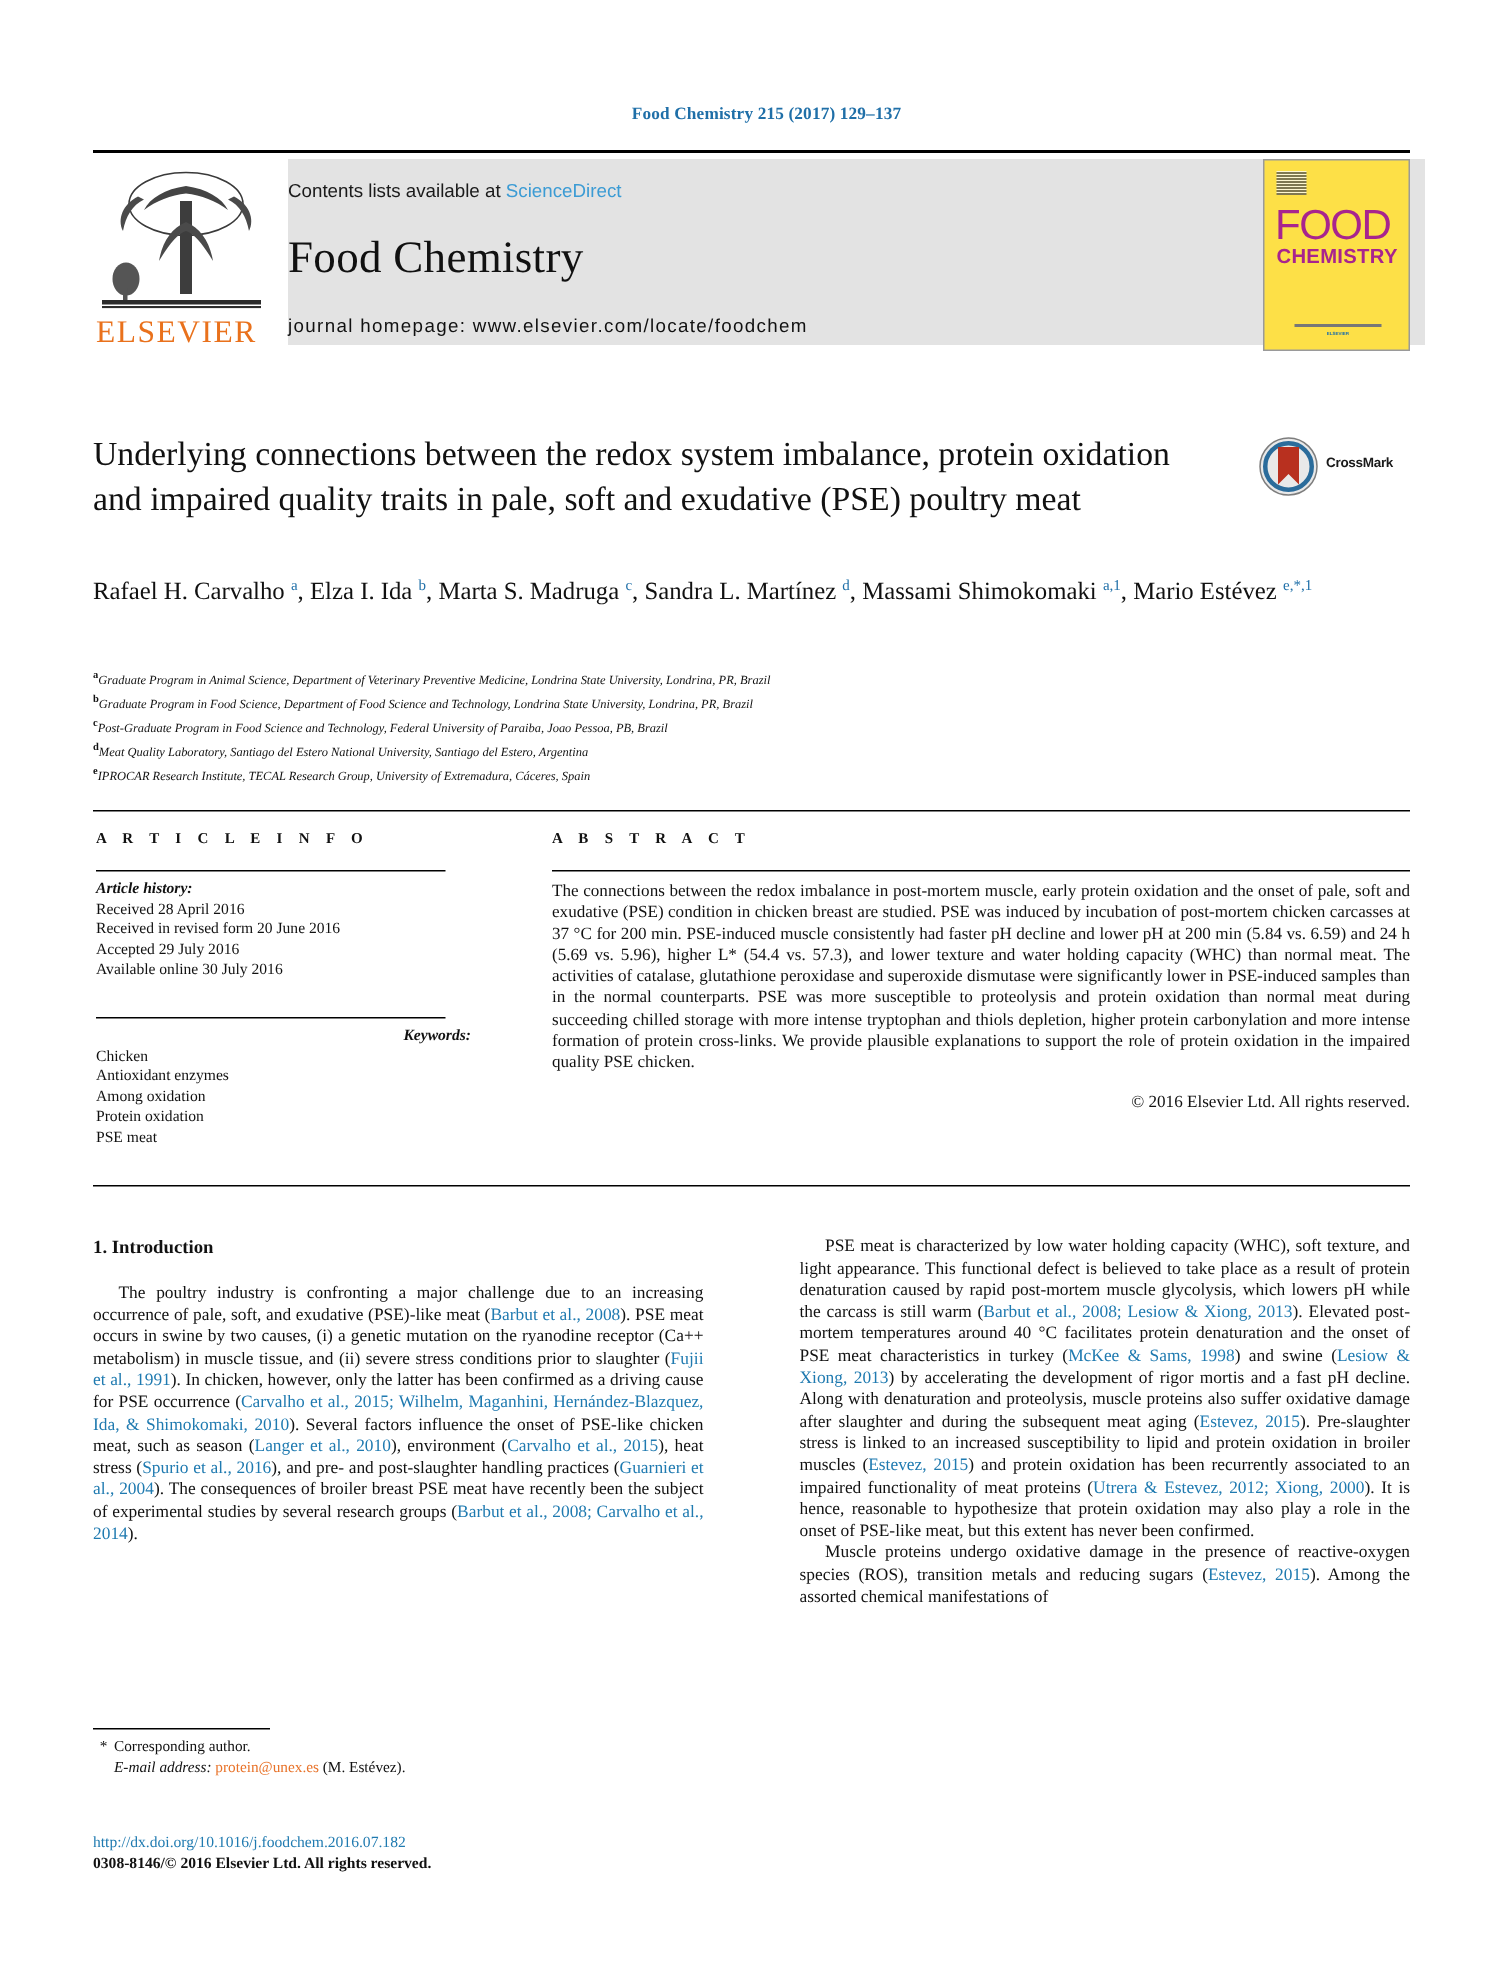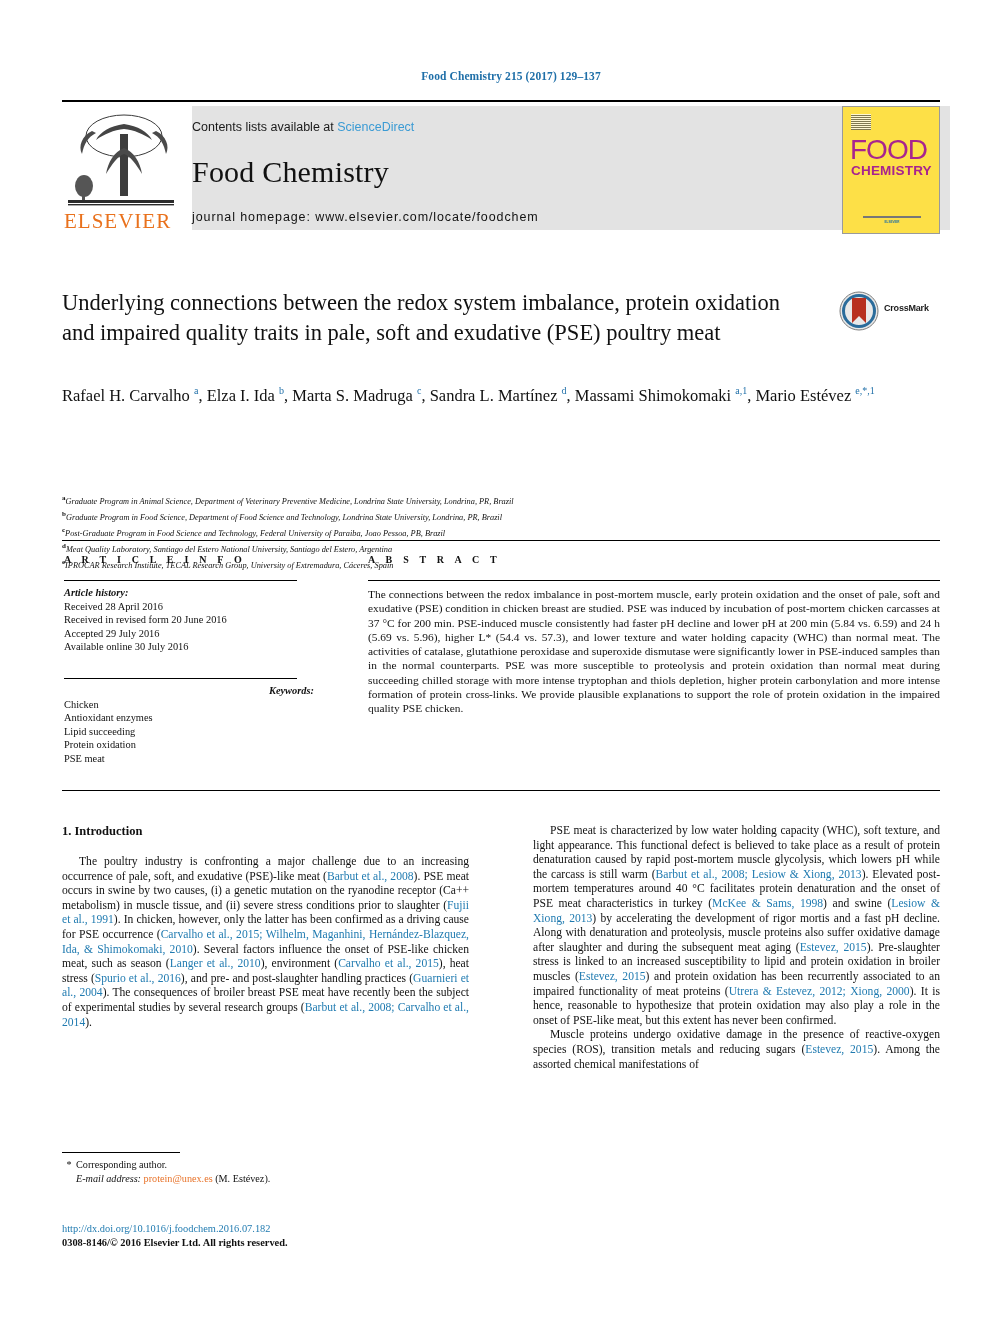--- a/index.html
+++ b/index.html
@@ -179,21 +179,20 @@
 
   .affils {
     position: absolute;
     left: 62px;
     top: 444px;
     width: 830px;
     font-size: 8.3px;
     line-height: 12.2px;
     font-style: italic;
     color: #111;
-    margin-top: 48px;
   }
   .affils sup { font-style: normal; font-weight: bold; font-size: 7px; }
 
   
   .rule-top {
     position: absolute;
     left: 62px;
     top: 540px;
     width: 878px;
     border-top: .8px solid #000;
@@ -415,27 +414,28 @@
     <div>Accepted 29 July 2016</div>
     <div>Available online 30 July 2016</div>
   </div>
 
   <div class="info-rule2"></div>
 
   <div class="kw-block">
     <div class="lab">Keywords:</div>
     <div>Chicken</div>
     <div>Antioxidant enzymes</div>
-    <div>Lipid succeeding</div>
+    <div>Among oxidation</div>
     <div>Protein oxidation</div>
     <div>PSE meat</div>
   </div>
 
   <div class="abstract">
     <span>The connections between the redox imbalance in post-mortem muscle, early protein oxidation and the onset of pale, soft and exudative (PSE) condition in chicken breast are studied. PSE was induced by incubation of post-mortem chicken carcasses at 37 °C for 200 min. PSE-induced muscle consistently had faster pH decline and lower pH at 200 min (5.84 vs. 6.59) and 24 h (5.69 vs. 5.96), higher L* (54.4 vs. 57.3), and lower texture and water holding capacity (WHC) than normal meat. The activities of catalase, glutathione peroxidase and superoxide dismutase were significantly lower in PSE-induced samples than in the normal counterparts. PSE was more susceptible to proteolysis and protein oxidation than normal meat during succeeding chilled storage with more intense tryptophan and thiols depletion, higher protein carbonylation and more intense formation of protein cross-links. We provide plausible explanations to support the role of protein oxidation in the impaired quality PSE chicken.</span>
+    <span class="copy">© 2016 Elsevier Ltd. All rights reserved.</span>
   </div>
 
   <div class="rule-bot"></div>
 
   <div class="col col-left">
     <h2>1. Introduction</h2>
     <p>The poultry industry is confronting a major challenge due to an increasing occurrence of pale, soft, and exudative (PSE)-like meat (<span class="ref" style="color:#1f7ab0">Barbut et al., 2008</span>). PSE meat occurs in swine by two causes, (i) a genetic mutation on the ryanodine receptor (Ca++ metabolism) in muscle tissue, and (ii) severe stress conditions prior to slaughter (<span class="ref" style="color:#1f7ab0">Fujii et al., 1991</span>). In chicken, however, only the latter has been confirmed as a driving cause for PSE occurrence (<span class="ref" style="color:#1f7ab0">Carvalho et al., 2015; Wilhelm, Maganhini, Hernández-Blazquez, Ida, &amp; Shimokomaki, 2010</span>). Several factors influence the onset of PSE-like chicken meat, such as season (<span class="ref" style="color:#1f7ab0">Langer et al., 2010</span>), environment (<span class="ref" style="color:#1f7ab0">Carvalho et al., 2015</span>), heat stress (<span class="ref" style="color:#1f7ab0">Spurio et al., 2016</span>), and pre- and post-slaughter handling practices (<span class="ref" style="color:#1f7ab0">Guarnieri et al., 2004</span>). The consequences of broiler breast PSE meat have recently been the subject of experimental studies by several research groups (<span class="ref" style="color:#1f7ab0">Barbut et al., 2008; Carvalho et al., 2014</span>).</p>
   </div>
 
   <div class="col col-right">

